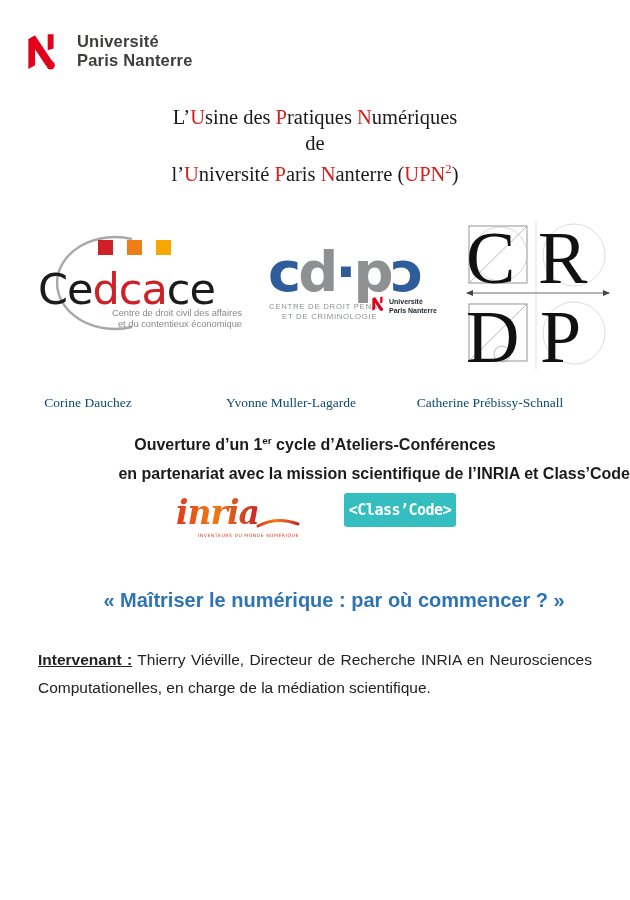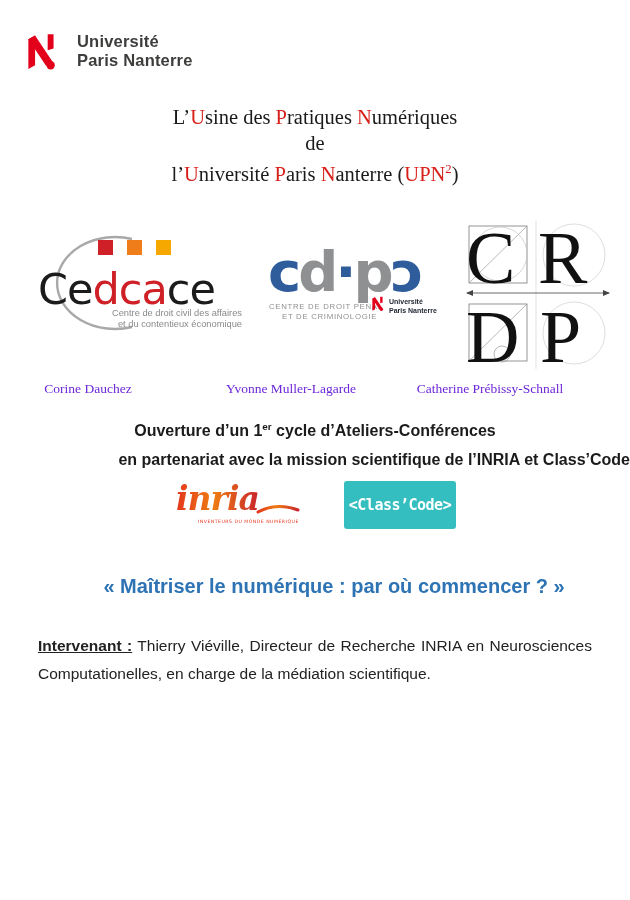--- a/index.html
+++ b/index.html
@@ -26,34 +26,34 @@
   .t-red{color:var(--accent-red);}
   .main-title sup{font-size:62%;}
 
   
   .logos-row{position:relative;height:150px;margin-top:34px;}
   .logo-cedcace{position:absolute;left:10px;top:6px;}
   .logo-cdpc{position:absolute;left:268px;top:16px;}
   .logo-crdp{position:absolute;left:464px;top:0;}
 
   
-  .names-row{position:relative;height:28px;margin-top:6px;font-family:"Liberation Serif",serif;font-size:13.5px;color:#6d28d9;}
+  .names-row{position:relative;height:28px;margin-top:20px;font-family:"Liberation Serif",serif;font-size:13.5px;color:#0c4a6e;}
   .member-name{position:absolute;top:4px;transform:translateX(-50%);white-space:nowrap;}
   .member-name.n0{left:88px;}
   .member-name.n1{left:291px;}
   .member-name.n2{left:490px;}
 
   
   .announce1{margin-top:16px;text-align:center;font-weight:bold;font-size:16px;}
   .announce1 sup{font-size:62%;}
   .announce2{margin-top:11px;text-align:right;font-weight:bold;font-size:16px;}
 
   
-  .partners-row{margin-top:10px;display:flex;justify-content:center;align-items:flex-end;gap:42px;height:50px;}
-  .classcode-badge{background:var(--classcode-teal);color:#ffffff;font-family:"DejaVu Sans Mono",monospace;font-weight:bold;font-size:15px;letter-spacing:-0.5px;width:112px;height:48px;display:flex;align-items:center;justify-content:center;border-radius:3px;}
+  .partners-row{margin-top:10px;display:flex;justify-content:center;align-items:flex-start;gap:42px;height:50px;}
+  .classcode-badge{background:var(--classcode-teal);color:#ffffff;font-family:"DejaVu Sans Mono",monospace;font-weight:bold;font-size:15px;letter-spacing:-0.5px;width:112px;height:34px;display:flex;align-items:center;justify-content:center;border-radius:3px;}
 
   
   .event-title{margin-top:46px;text-align:center;font-weight:bold;font-size:20px;color:var(--heading-blue);padding-left:38px;}
   .event-date{margin-top:22px;text-align:center;font-weight:bold;font-size:16px;color:#111;}
 
   
   .speaker{margin:34px 38px 14px 38px;font-size:15.5px;line-height:27.5px;text-align:justify;color:#222;}
   .speaker .label{font-weight:bold;text-decoration:underline;}
 
   

